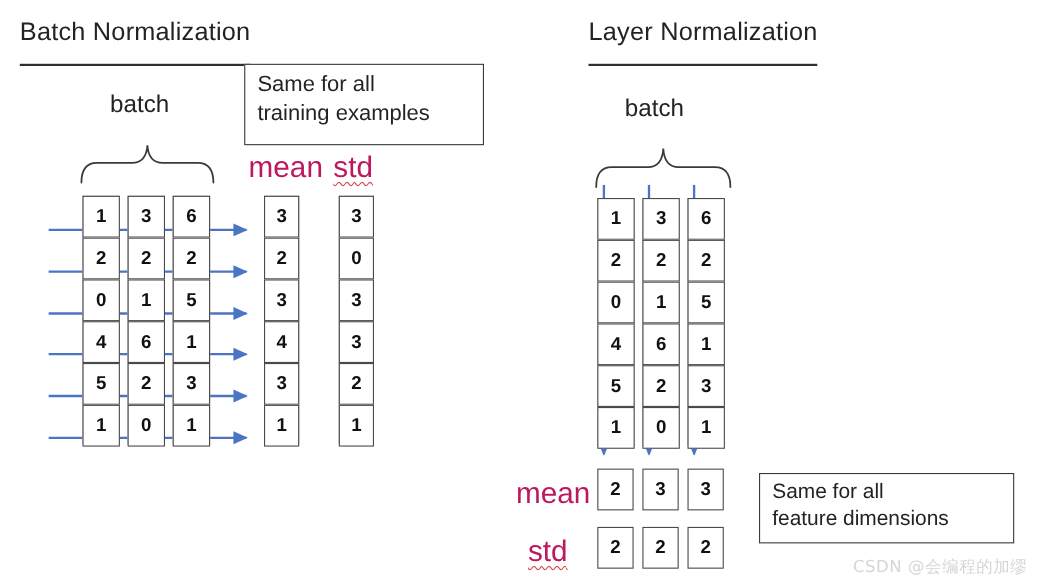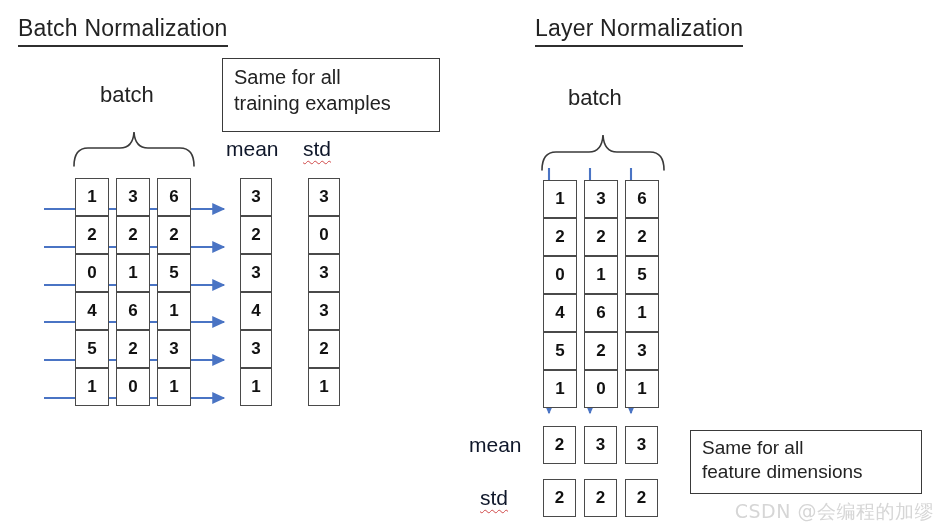--- a/index.html
+++ b/index.html
@@ -18,21 +18,21 @@
   }
 
   
   .section-title {
     position: absolute;
     font-size: 23px;
     font-weight: 400;
     letter-spacing: 0.2px;
     color: #232323;
     white-space: nowrap;
-    padding-bottom: 3px;
+    padding-bottom: 16px;
     border-bottom: 2px solid #2f2f2f;
   }
   #title-bn { left: 18px; top: 15px; }
   #title-ln { left: 487px; top: 15px; margin-left: 48px; }
 
   
   .batch-label {
     position: absolute;
     font-size: 22px;
     color: #232323;
@@ -58,22 +58,22 @@
     color: #232323;
     white-space: pre-line;
   }
   #callout-bn { left: 222px; top: 58px; width: 218px; height: 74px; }
   #callout-ln { left: 690px; top: 430px; width: 232px; height: 64px;
                 font-size: 19px; padding-top: 5px; }
 
   
   .axis-label {
     position: absolute;
-    font-size: 21px;
-    color: #0f172a;
+    font-size: 27px;
+    color: #be185d;
     white-space: nowrap;
   }
   .axis-label.spell {
     text-decoration: underline wavy #d04a4a;
     text-underline-offset: 4px;
     text-decoration-thickness: 1.4px;
   }
   #label-mean-bn { left: 226px; top: 137px; }
   #label-std-bn  { left: 303px; top: 137px; }
   #label-mean-ln { left: 469px; top: 433px; }
@@ -103,21 +103,21 @@
   
   .arrow-h, .arrow-v {
     position: absolute;
   }
 
   
   #watermark {
     position: absolute;
     right: 10px;
     bottom: 6px;
-    font-size: 19px;
+    font-size: 15px;
     color: #d6d6d6;
     letter-spacing: 0.5px;
     white-space: nowrap;
     font-family: "DejaVu Sans", sans-serif;
   }
 </style>
 </head>
 <body>
 
 <div id="canvas">

